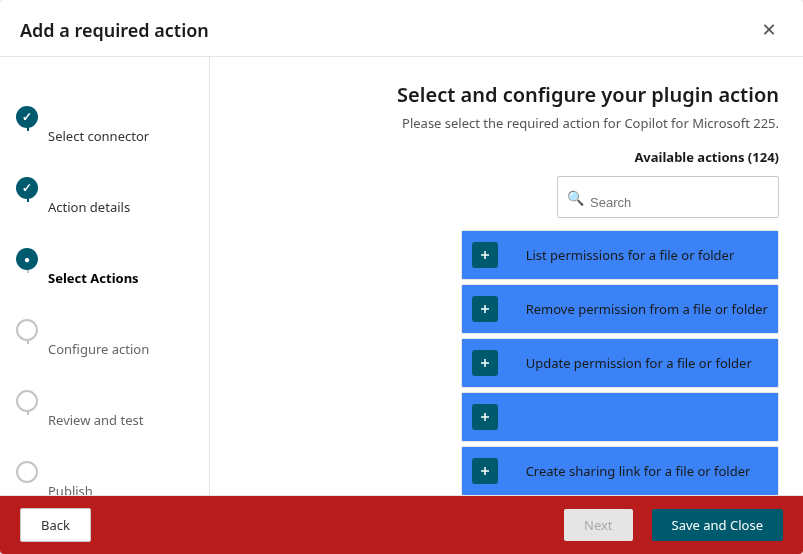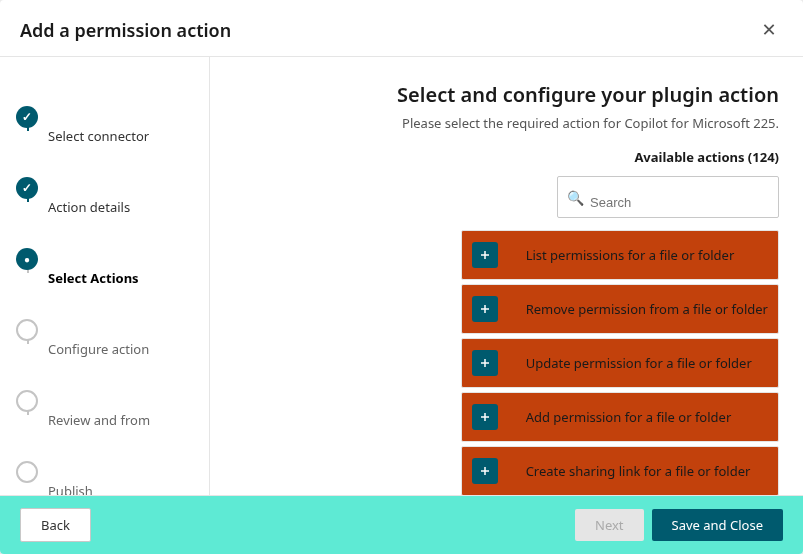--- a/index.html
+++ b/index.html
@@ -168,21 +168,21 @@
     }
     .action-item {
       display: flex;
       align-items: center;
       gap: 28px;
       padding: 11px 10px;
       border: 1px solid #e5e5e5;
       border-radius: 2px;
       margin-bottom: 4px;
       cursor: pointer;
-      background: #c2410c;
+      background: #3b82f6;
     }
     .action-icon {
       width: 26px;
       height: 26px;
       background: #005a6e;
       border-radius: 3px;
       display: flex;
       align-items: center;
       justify-content: center;
       flex-shrink: 0;
@@ -193,21 +193,21 @@
     .action-label {
       font-size: 13px;
       color: #1a1a1a;
     }
     .modal-footer {
       display: flex;
       align-items: center;
       justify-content: space-between;
       padding: 12px 20px;
       border-top: 1px solid #e5e5e5;
-      background: #5eead4;
+      background: #b91c1c;
       flex-shrink: 0;
     }
     .btn {
       padding: 7px 20px;
       font-size: 13px;
       border-radius: 2px;
       cursor: pointer;
       font-family: inherit;
       border: none;
     }
@@ -219,31 +219,31 @@
     .btn-next {
       background: #e5e5e5;
       color: #aaa;
       margin-right: 8px;
       cursor: default;
     }
     .btn-save {
       background: #005a6e;
       color: #fff;
     }
-    .footer-right { display: flex; align-items: center; gap: 0; }
+    .footer-right { display: flex; align-items: center; gap: 11px; }
     ::-webkit-scrollbar { width: 6px; }
     ::-webkit-scrollbar-thumb { background: #ccc; border-radius: 3px; }
   </style>
 </head>
 <body>
 
 <div class="modal">
 
   <div class="modal-header">
-    <span class="modal-title">Add a permission action</span>
+    <span class="modal-title">Add a required action</span>
     <button class="close-btn">
       <span>✕</span>
     </button>
   </div>
 
   <div class="modal-body">
 
     <div class="sidebar">
 
       <div class="step-item">
@@ -266,21 +266,21 @@
 
       <div class="step-item">
         <div class="step-icon inactive"></div>
         <span class="step-label inactive">Configure action</span>
         <div class="step-connector"></div>
       </div>
 
 
       <div class="step-item">
         <div class="step-icon inactive"></div>
-        <span class="step-label inactive">Review and from</span>
+        <span class="step-label inactive">Review and test</span>
         <div class="step-connector"></div>
       </div>
 
       <div class="step-item">
         <div class="step-icon inactive"></div>
         <span class="step-label inactive">Publish</span>
       </div>
     </div>
 
     <div class="main-content">
@@ -322,21 +322,20 @@
           </div>
           <span class="action-label">Update permission for a file or folder</span>
         </div>
         <div class="action-item">
           <div class="action-icon">
             <svg width="14" height="14" viewBox="0 0 14 14" fill="none">
                 <rect width="14" height="14" rx="1" fill="#005a6e"></rect>
                 <path d="M3 7h8M7 3v8" stroke="white" stroke-width="1.5"></path>
               </svg>
           </div>
-          <span class="action-label">Add permission for a file or folder</span>
         </div>
         <div class="action-item">
           <div class="action-icon">
             <svg width="14" height="14" viewBox="0 0 14 14" fill="none">
                 <rect width="14" height="14" rx="1" fill="#005a6e"></rect>
                 <path d="M3 7h8M7 3v8" stroke="white" stroke-width="1.5"></path>
               </svg>
           </div>
           <span class="action-label">Create sharing link for a file or folder</span>
         </div>

